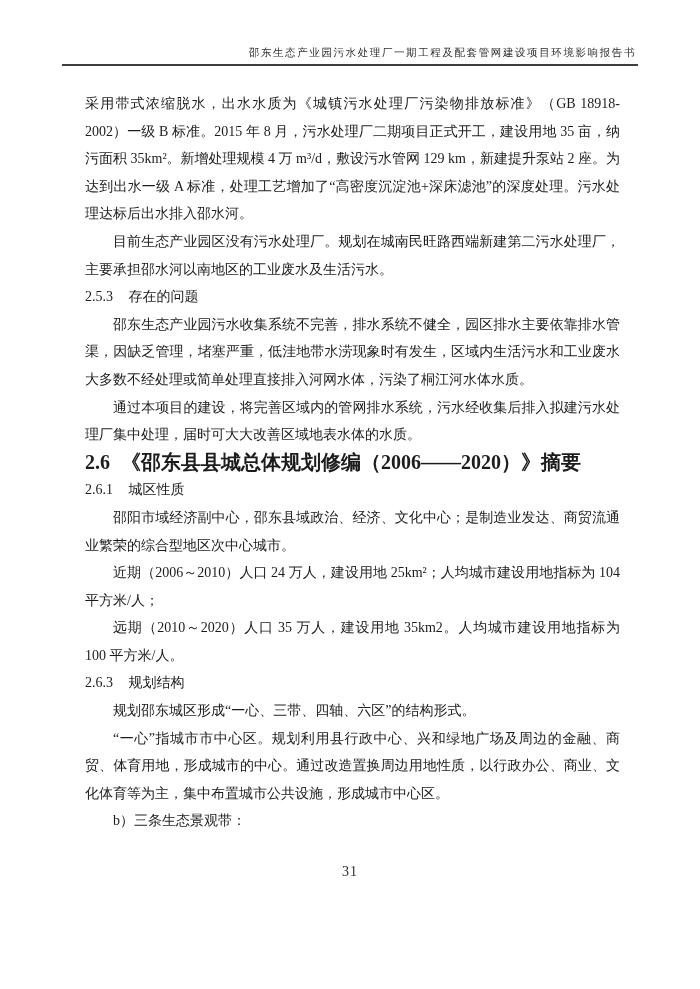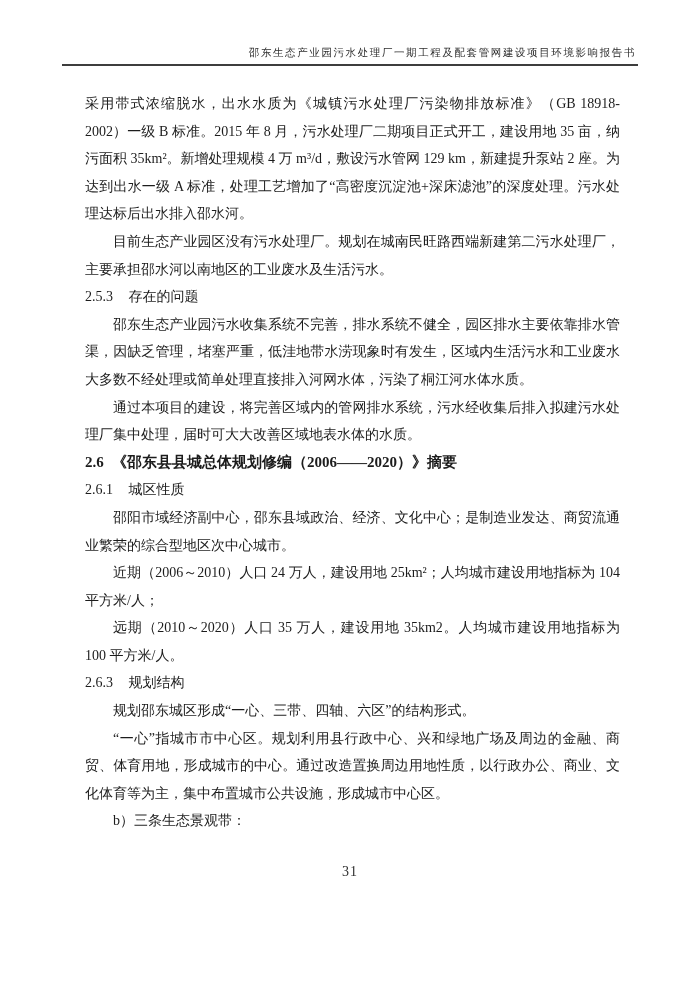--- a/index.html
+++ b/index.html
@@ -44,21 +44,21 @@
   .content p { text-indent: 2em; }
   .content p.noindent { text-indent: 0; }
 
   .content h2, .content h3 {
     text-indent: 0;
     text-align: left;
     font-size: 14px;
     line-height: 27.6px;
   }
   .content h3 { font-weight: normal; }
-  .content h2 { font-weight: bold; font-size: 15px; }
+  .content h2 { font-weight: bold; font-size: 20px; }
   .content .h-num { display: inline-block; }
   .content h3 .h-title { margin-left: 1.1em; }
   .content h2 .h-title { margin-left: 0.55em; }
 
   .footer {
     position: absolute;
     left: 0;
     right: 0;
     bottom: 47px;
     text-align: center;

